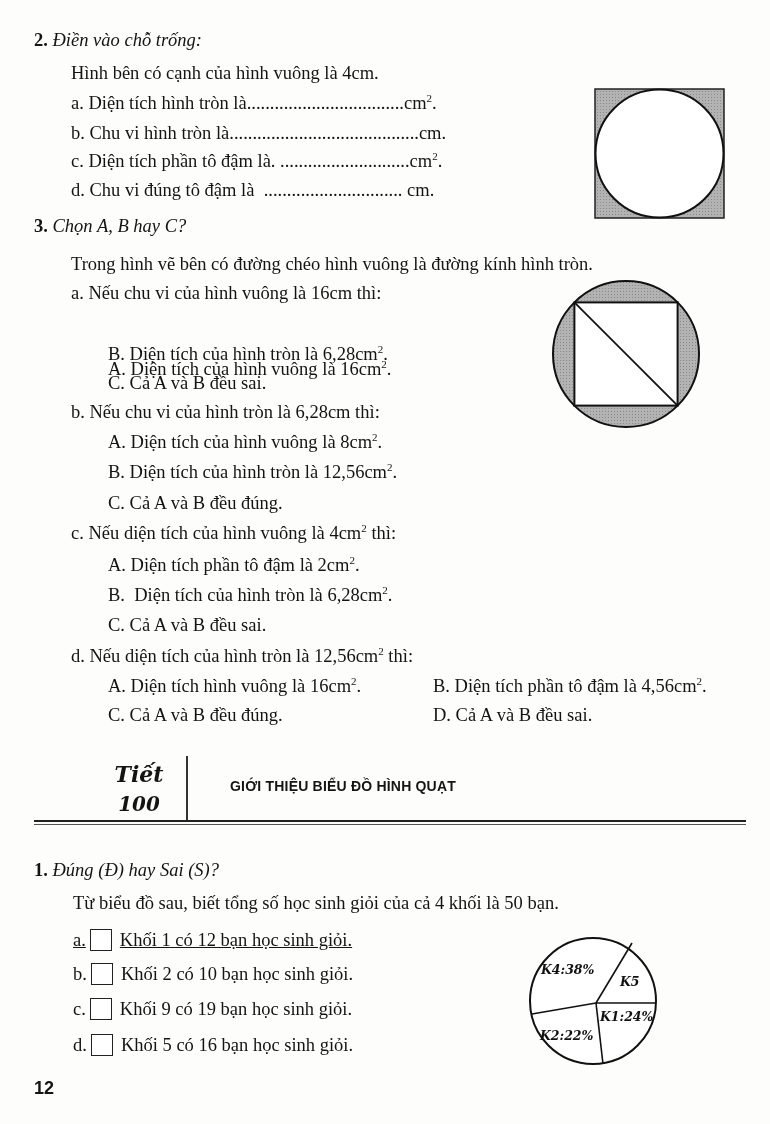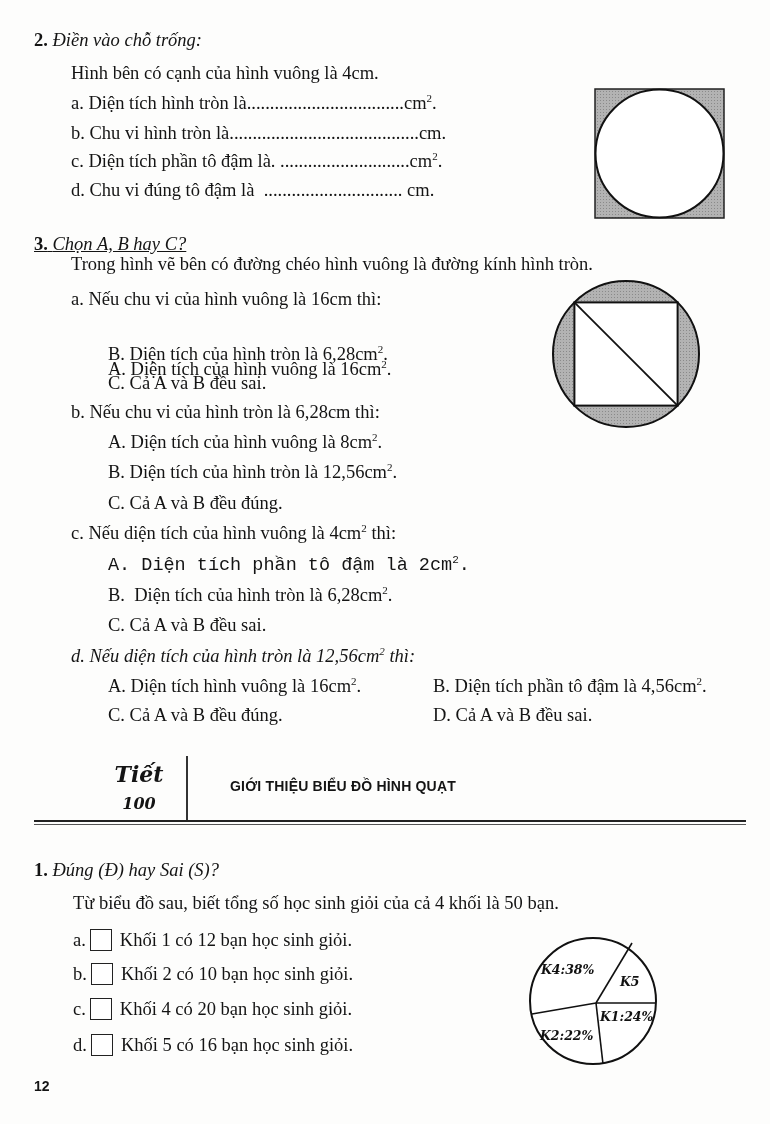--- a/index.html
+++ b/index.html
@@ -10,33 +10,33 @@
     .abs { position: absolute; white-space: nowrap; }
     .q-head b { font-weight: bold; }
     .q-head i { font-style: italic; }
     sup { font-size: 11px; vertical-align: 7px; line-height: 0; }
     .fig { position: absolute; }
     .sec-header { position: absolute; left: 34px; top: 756px; width: 712px; height: 66px; }
     .sec-tiet {
       position: absolute; left: 60px; top: 4px; width: 90px; text-align: center;
       font-family: "DejaVu Serif", serif; font-weight: bold; font-style: italic; font-size: 22px; line-height: 28px;
     }
-    .sec-num { top: 34px; font-size: 16px; }
+    .sec-num { top: 34px; font-size: 20px; }
     .sec-vline { position: absolute; left: 152px; top: 0; width: 2px; height: 66px; background: #333; }
     .sec-title {
       position: absolute; left: 196px; top: 22px; font-family: "Liberation Sans", sans-serif;
       font-weight: bold; font-size: 14px; letter-spacing: 0.2px;
     }
     .sec-line1 { position: absolute; left: 0; top: 64px; width: 712px; height: 2px; background: #222; }
     .sec-line2 { position: absolute; left: 0; top: 68px; width: 712px; height: 1px; background: #555; }
     .chk {
       display: inline-block; width: 22px; height: 22px; border: 1.5px solid #222; vertical-align: -5px;
       margin: 0 8px 0 4px; box-sizing: border-box; background: #fff;
     }
-    .page-num { font-family: "Liberation Sans", sans-serif; font-weight: bold; font-size: 14px; }
+    .page-num { font-family: "Liberation Sans", sans-serif; font-weight: bold; font-size: 18px; }
   </style>
 </head>
 <body>
 
 <div class="abs q-head" style="left:34px; top:30px;">
   <b>2.</b>
   <i>Điền vào chỗ trống:</i>
 </div>
 <div class="abs" style="left:71px; top:63px;">Hình bên có cạnh của hình vuông là 4cm.</div>
 
@@ -57,42 +57,42 @@
   <defs>
     <pattern id="dots1" width="3" height="3" patternUnits="userSpaceOnUse">
       <rect width="3" height="3" fill="#b3b3b3"></rect>
         <rect width="1" height="1" fill="#8a8a8a"></rect>
     </pattern>
   </defs>
   <rect x="1" y="1" width="129" height="129" fill="url(#dots1)" stroke="#222" stroke-width="1.5"></rect>
   <circle cx="65.5" cy="65.5" r="64" fill="#fff" stroke="#111" stroke-width="2"></circle>
 </svg>
 
-<div class="abs q-head" style="left:34px; top:234px;text-decoration:underline;">
+<div class="abs q-head" style="left:34px; top:216px;">
   <b>3.</b>
   <i>Chọn A, B hay C?</i>
 </div>
 <div class="abs" style="left:71px; top:254px;">Trong hình vẽ bên có đường chéo hình vuông là đường kính hình tròn.</div>
 
-<div class="abs" style="left:71px; top:289px;">a. Nếu chu vi của hình vuông là 16cm thì:</div>
+<div class="abs" style="left:71px; top:283px;">a. Nếu chu vi của hình vuông là 16cm thì:</div>
 <div class="abs" style="left:108px; top:315px;margin-top:44px;"><span>A. Diện tích của hình vuông là 16cm</span><sup>2</sup><span>.</span></div>
 <div class="abs" style="left:108px; top:344px;"><span>B. Diện tích của hình tròn là 6,28cm</span><sup>2</sup><span>.</span></div>
 <div class="abs" style="left:108px; top:373px;"><span>C. Cả A và B đều sai.</span></div>
 
 <div class="abs" style="left:71px; top:402px;">b. Nếu chu vi của hình tròn là 6,28cm thì:</div>
 <div class="abs" style="left:108px; top:432px;"><span>A. Diện tích của hình vuông là 8cm</span><sup>2</sup><span>.</span></div>
 <div class="abs" style="left:108px; top:462px;"><span>B. Diện tích của hình tròn là 12,56cm</span><sup>2</sup><span>.</span></div>
 <div class="abs" style="left:108px; top:493px;"><span>C. Cả A và B đều đúng.</span></div>
 
 <div class="abs" style="left:71px; top:523px;"><span>c. Nếu diện tích của hình vuông là 4cm</span><sup>2</sup><span> thì:</span></div>
-<div class="abs" style="left:108px; top:555px;font-family:Liberation Mono, monospace;"><span>A. Diện tích phần tô đậm là 2cm</span><sup>2</sup><span>.</span></div>
+<div class="abs" style="left:108px; top:555px;"><span>A. Diện tích phần tô đậm là 2cm</span><sup>2</sup><span>.</span></div>
 <div class="abs" style="left:108px; top:585px;"><span style="white-space:pre">B.  Diện tích của hình tròn là 6,28cm</span><sup>2</sup><span>.</span></div>
 <div class="abs" style="left:108px; top:615px;"><span>C. Cả A và B đều sai.</span></div>
 
-<div class="abs" style="left:71px; top:646px;font-style:italic;"><span>d. Nếu diện tích của hình tròn là 12,56cm</span><sup>2</sup><span> thì:</span></div>
+<div class="abs" style="left:71px; top:646px;"><span>d. Nếu diện tích của hình tròn là 12,56cm</span><sup>2</sup><span> thì:</span></div>
 <div class="abs" style="left:108px; top:676px;"><span>A. Diện tích hình vuông là 16cm</span><sup>2</sup><span>.</span></div>
 <div class="abs" style="left:433px; top:676px;"><span>B. Diện tích phần tô đậm là 4,56cm</span><sup>2</sup><span>.</span></div>
 <div class="abs" style="left:108px; top:705px;"><span>C. Cả A và B đều đúng.</span></div>
 <div class="abs" style="left:433px; top:705px;"><span>D. Cả A và B đều sai.</span></div>
 
 <svg class="fig" style="left:551px; top:279px;" width="150" height="150" viewBox="0 0 150 150">
   <defs>
     <pattern id="dots2" width="3" height="3" patternUnits="userSpaceOnUse">
       <rect width="3" height="3" fill="#b3b3b3"></rect>
         <rect width="1" height="1" fill="#8a8a8a"></rect>
@@ -111,28 +111,28 @@
   <div class="sec-line1"></div>
   <div class="sec-line2"></div>
 </div>
 
 <div class="abs q-head" style="left:34px; top:860px;">
   <b>1.</b>
   <i>Đúng (Đ) hay Sai (S)?</i>
 </div>
 <div class="abs" style="left:73px; top:893px;">Từ biểu đồ sau, biết tổng số học sinh giỏi của cả 4 khối là 50 bạn.</div>
 
-<div class="abs" style="left:73px; top:929px;">
+<div class="abs" style="left:73px; top:929px;text-decoration:underline;">
   <span>a.</span><span class="chk"></span><span>Khối 1 có 12 bạn học sinh giỏi.</span>
 </div>
 <div class="abs" style="left:73px; top:963px;">
   <span>b.</span><span class="chk"></span><span>Khối 2 có 10 bạn học sinh giỏi.</span>
 </div>
 <div class="abs" style="left:73px; top:998px;">
-  <span>c.</span><span class="chk"></span><span>Khối 4 có 20 bạn học sinh giỏi.</span>
+  <span>c.</span><span class="chk"></span><span>Khối 9 có 19 bạn học sinh giỏi.</span>
 </div>
 <div class="abs" style="left:73px; top:1034px;">
   <span>d.</span><span class="chk"></span><span>Khối 5 có 16 bạn học sinh giỏi.</span>
 </div>
 
 <svg class="fig" style="left:528px; top:934px;" width="132" height="134" viewBox="0 0 132 134">
   <circle cx="65" cy="67" r="63" fill="#fff" stroke="#111" stroke-width="2"></circle>
   <line x1="68" y1="69" x2="104" y2="9" stroke="#111" stroke-width="1.6"></line>
   <line x1="68" y1="69" x2="128" y2="69" stroke="#111" stroke-width="1.6"></line>
   <line x1="68" y1="69" x2="75" y2="130" stroke="#111" stroke-width="1.6"></line>

